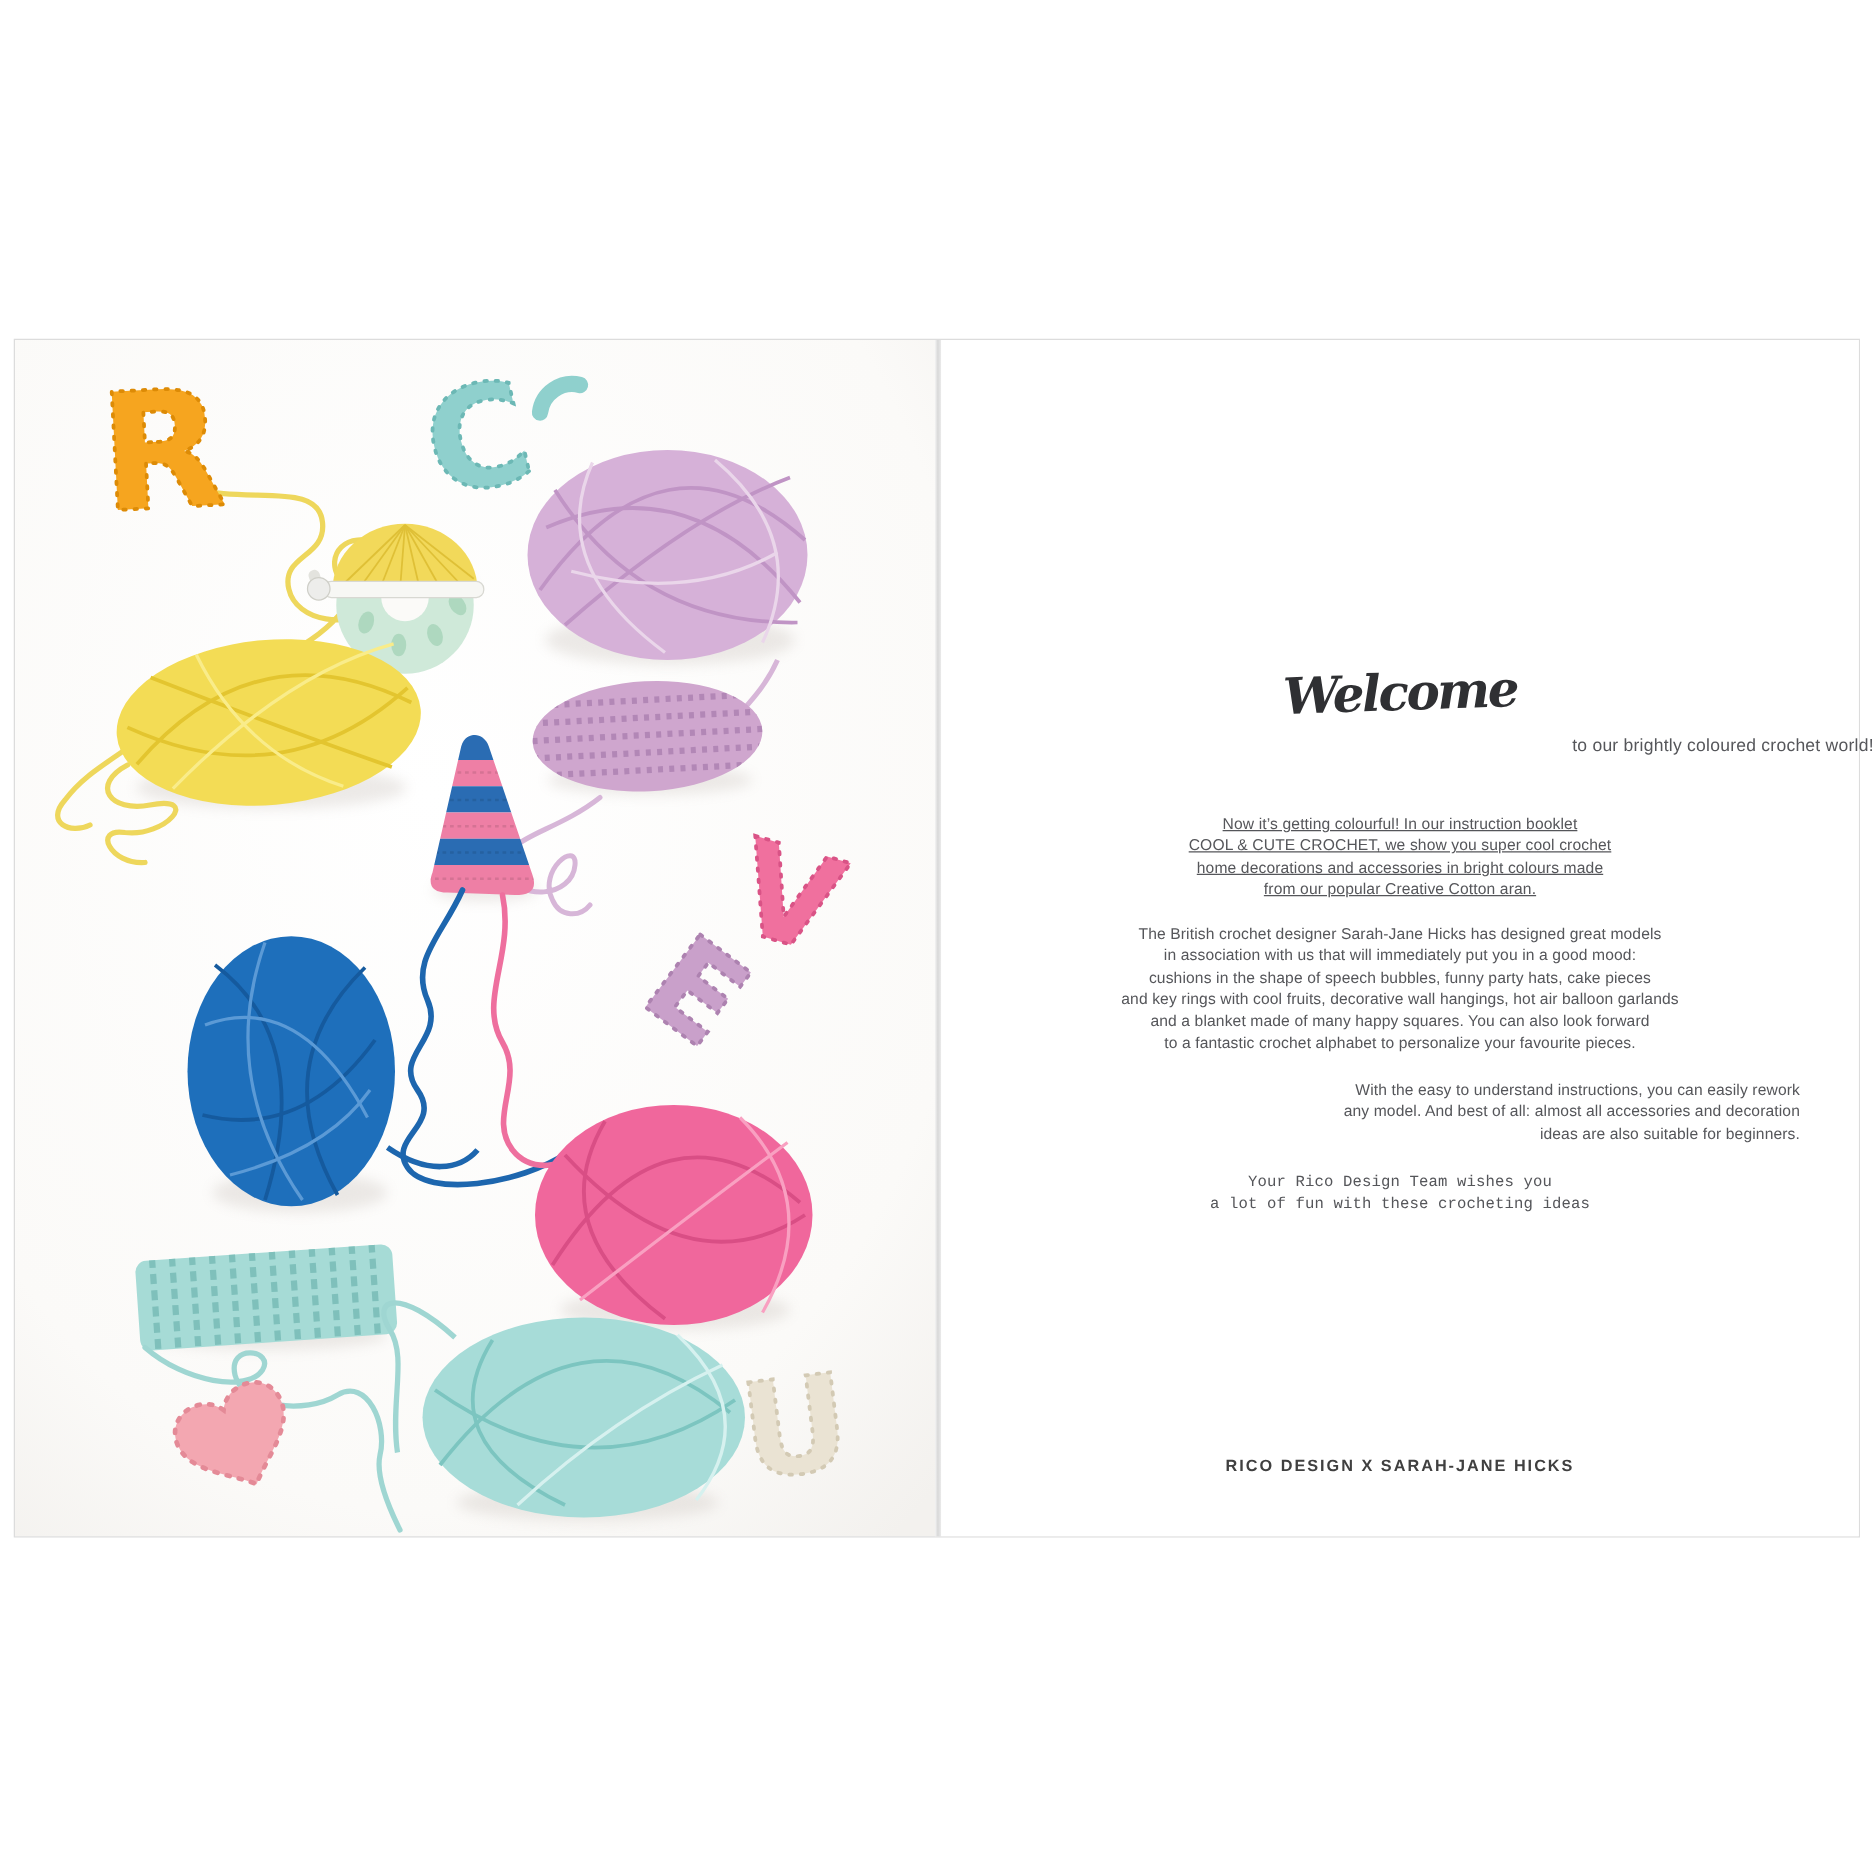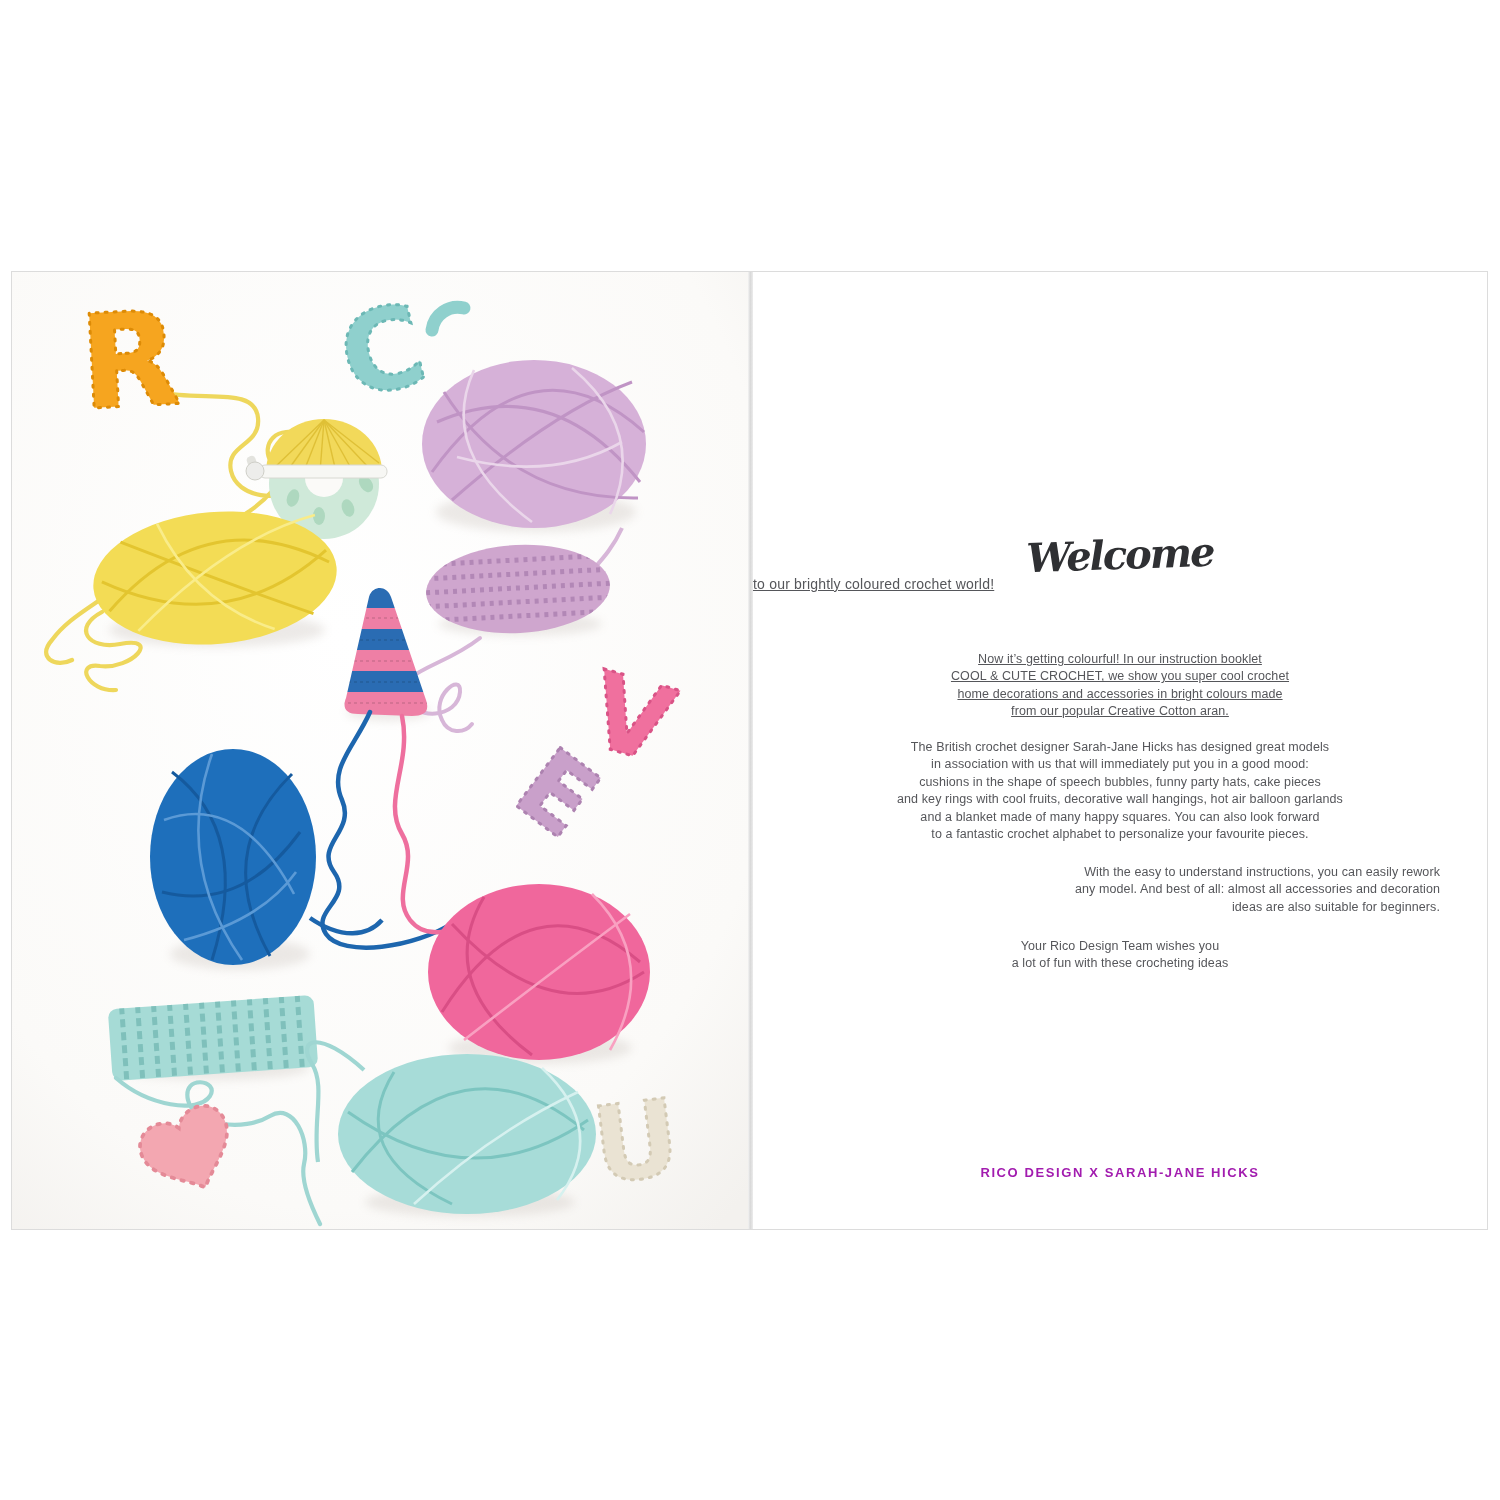--- a/index.html
+++ b/index.html
@@ -7,28 +7,28 @@
   .spread{position:absolute;left:11px;top:271px;width:1477px;height:959px;
     box-sizing:border-box;border:1px solid #dcdcdc;background:#fff;display:flex;}
   .page-left{width:736px;height:100%;overflow:hidden;flex:0 0 auto;}
   .page-left svg{display:block;width:736px;height:957px;}
   .gutter{width:5px;height:100%;flex:0 0 auto;
     background:linear-gradient(to right,#f4f4f4,#d8d8d8 45%,#ececec);}
   .page-right{position:relative;flex:1 1 auto;background:#ffffff;height:100%;}
   .title{position:absolute;top:232px;left:0;width:100%;text-align:center;
     font-family:"DejaVu Serif",serif;font-style:italic;font-weight:600;
     font-size:40px;letter-spacing:-2px;color:#2f3033;transform:rotate(-2deg);}
-  .subtitle{position:absolute;top:304px;left:0;width:100%;text-align:left;
-    font-size:14px;color:#55565a;letter-spacing:.2px;margin:0;text-decoration:underline;}
+  .subtitle{position:absolute;top:304px;left:0;width:100%;text-align:right;
+    font-size:14px;color:#55565a;letter-spacing:.2px;margin:12px;}
   .para{position:absolute;left:50%;transform:translateX(-50%);width:640px;margin:0;
     text-align:center;font-size:12.5px;line-height:17.4px;color:#55565a;
     white-space:pre-line;letter-spacing:.1px;}
-  .p1{top:379px;text-decoration:underline;} .p2{top:467px;} .p3{top:592px;text-align:right;} .p4{top:666px;}
+  .p1{top:379px;text-decoration:underline;} .p2{top:467px;} .p3{top:592px;text-align:right;} .p4{top:666px;font-family:Liberation Mono, monospace;}
   .credit{position:absolute;top:893px;left:0;width:100%;text-align:center;
-    font-size:13px;font-weight:bold;letter-spacing:1.6px;color:#a21caf;}
+    font-size:13px;font-weight:bold;letter-spacing:1.6px;color:#404040;}
 </style>
 </head>
 <body>
 
 <div class="spread">
 
   <div class="page-left">
   <svg viewBox="0 0 736 957" xmlns="http://www.w3.org/2000/svg">
     <defs>
       <radialGradient id="bg" cx="45%" cy="38%" r="80%">

